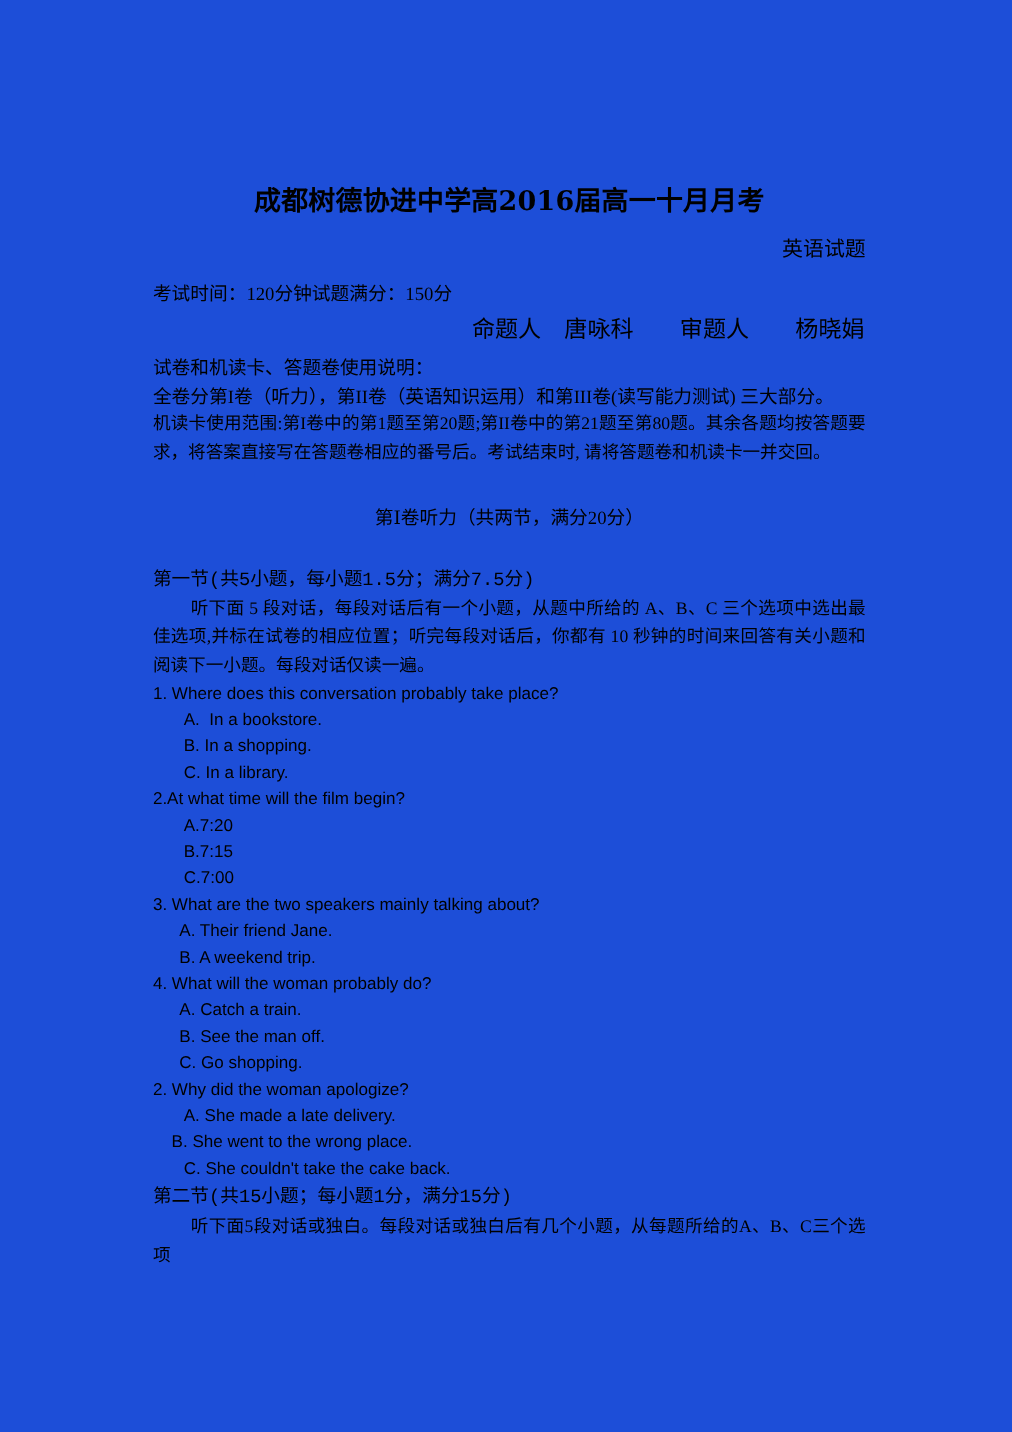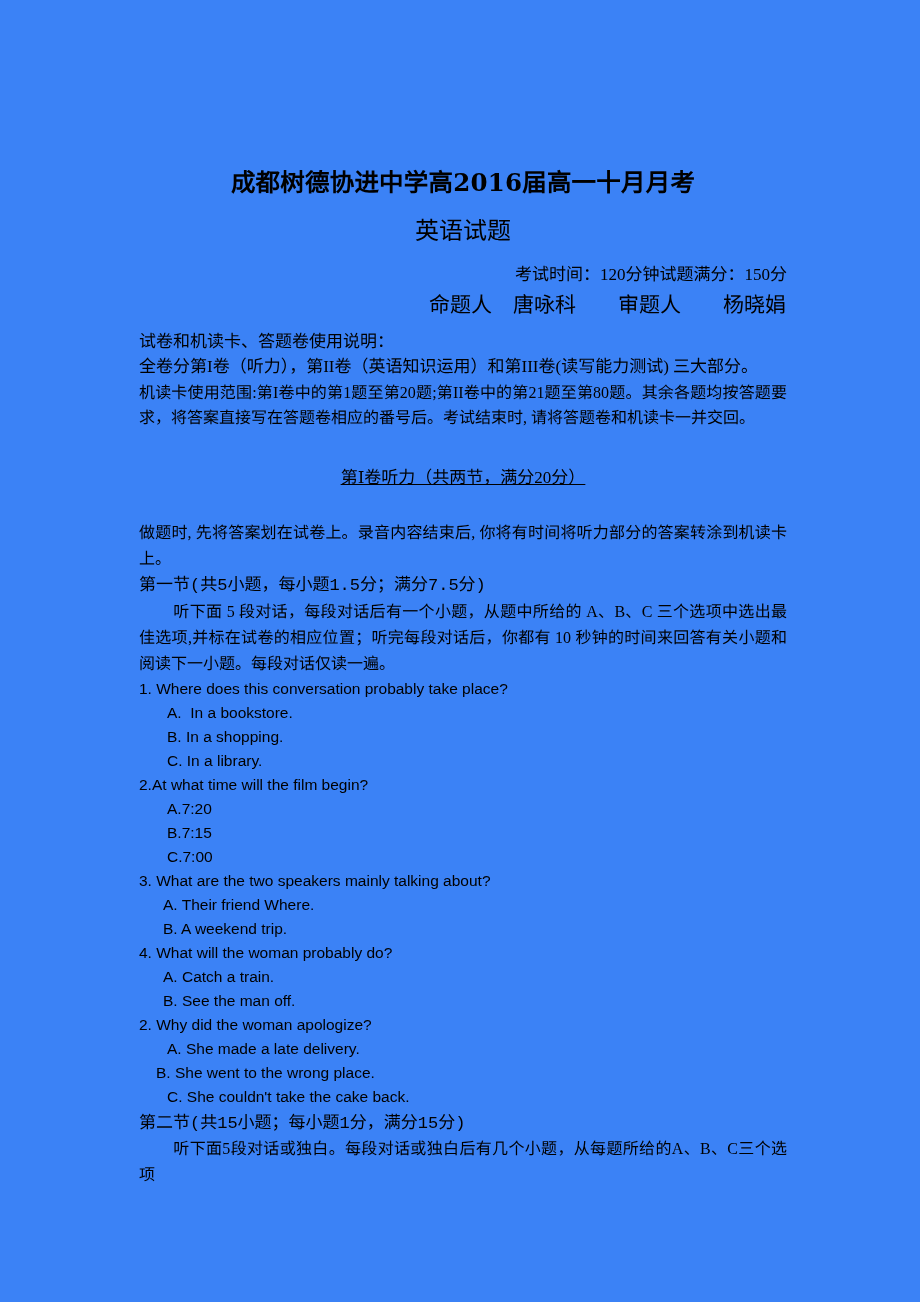--- a/index.html
+++ b/index.html
@@ -6,21 +6,21 @@
   html, body {
     margin: 0;
     padding: 0;
     background: #ffffff;
   }
   .page {
     position: relative;
     width: 920px;
     height: 1302px;
     margin: 0 auto;
-    background: #3b82f6;
+    background: #1d4ed8;
     color: #000000;
     overflow: hidden;
     font-family: "Liberation Serif", "DejaVu Serif", serif;
   }
   .content {
     position: absolute;
     left: 139px;
     top: 0;
     width: 648px;
   }
@@ -33,33 +33,33 @@
     font-family: "DejaVu Serif", "Liberation Serif", serif;
     font-weight: bold;
     font-size: 24.5px;
     letter-spacing: 0.2px;
     line-height: 1.25;
     white-space: pre;
   }
   .doc-subtitle {
     margin: 0;
     padding-top: 17px;
-    text-align: center;
+    text-align: right;
     font-family: "DejaVu Serif", "Liberation Serif", serif;
     font-weight: normal;
-    font-size: 24px;
+    font-size: 19px;
     line-height: 1.25;
     white-space: pre;
   }
 
   
   .meta-time {
     margin: 0;
     padding-top: 16px;
-    text-align: right;
+    text-align: left;
     font-size: 17px;
     line-height: 1.5;
     white-space: pre;
   }
   .meta-authors {
     margin: 0;
     padding-top: 3px;
     padding-left: 290px;
     font-size: 21px;
     line-height: 1.5;
@@ -89,21 +89,20 @@
 
   
   .section-heading {
     margin: 0;
     padding-top: 34px;
     padding-bottom: 30px;
     text-align: center;
     font-size: 17px;
     line-height: 1.5;
     white-space: pre;
-    text-decoration: underline;
   }
   .q-line {
     margin: 0;
     font-size: 15.5px;
     line-height: 24px;
     white-space: pre;
     font-family: "Liberation Sans", "DejaVu Sans", sans-serif;
   }
   .opt-line {
     margin: 0;
@@ -148,21 +147,20 @@
     <p class="meta-authors">命题人　唐咏科　　审题人　　杨晓娟</p>
 
     <div class="cn-block">
       <p class="cn-line">试卷和机读卡、答题卷使用说明：</p>
       <p class="cn-line">全卷分第I卷（听力），第II卷（英语知识运用）和第III卷(读写能力测试) 三大部分。</p>
       <p class="cn-just">机读卡使用范围:第I卷中的第1题至第20题;第II卷中的第21题至第80题。其余各题均按答题要求，将答案直接写在答题卷相应的番号后。考试结束时, 请将答题卷和机读卡一并交回。</p>
     </div>
 
     <p class="section-heading">第Ⅰ卷听力（共两节，满分20分）</p>
 
-    <p class="cn-just">做题时, 先将答案划在试卷上。录音内容结束后, 你将有时间将听力部分的答案转涂到机读卡上。</p>
 
     <p class="sec-label pad-top-2">第一节(共5小题，每小题1.5分；满分7.5分)</p>
 
     <p class="mixed-just"><span style="display:inline-block;width:34px"></span><span>听下面 5 段对话，每段对话后有一个小题，从题中所给的 A、B、C 三个选项中选出最佳选项,并标在试卷的相应位置；听完每段对话后，你都有 10 秒钟的时间来回答有关小题和阅读下一小题。每段对话仅读一遍。</span></p>
 
     <div>
       <p class="q-line">1. Where does this conversation probably take place?</p>
       <p class="opt-line indent-lg">A.  In a bookstore.</p>
       <p class="opt-line indent-lg">B. In a shopping.</p>
       <p class="opt-line indent-lg">C. In a library.</p>
@@ -170,28 +168,29 @@
 
     <div>
       <p class="q-line">2.At what time will the film begin?</p>
       <p class="opt-line indent-lg">A.7:20</p>
       <p class="opt-line indent-lg">B.7:15</p>
       <p class="opt-line indent-lg">C.7:00</p>
     </div>
 
     <div>
       <p class="q-line">3. What are the two speakers mainly talking about?</p>
-      <p class="opt-line">A. Their friend Where.</p>
+      <p class="opt-line">A. Their friend Jane.</p>
       <p class="opt-line">B. A weekend trip.</p>
     </div>
 
     <div>
       <p class="q-line">4. What will the woman probably do?</p>
       <p class="opt-line">A. Catch a train.</p>
       <p class="opt-line">B. See the man off.</p>
+      <p class="opt-line">C. Go shopping.</p>
     </div>
 
     <div>
       <p class="q-line">2. Why did the woman apologize?</p>
       <p class="opt-line indent-lg">A. She made a late delivery.</p>
       <p class="opt-line indent-sm">B. She went to the wrong place.</p>
       <p class="opt-line indent-lg">C. She couldn't take the cake back.</p>
     </div>
 
     <p class="sec-label pad-top-2">第二节(共15小题；每小题1分，满分15分)</p>

